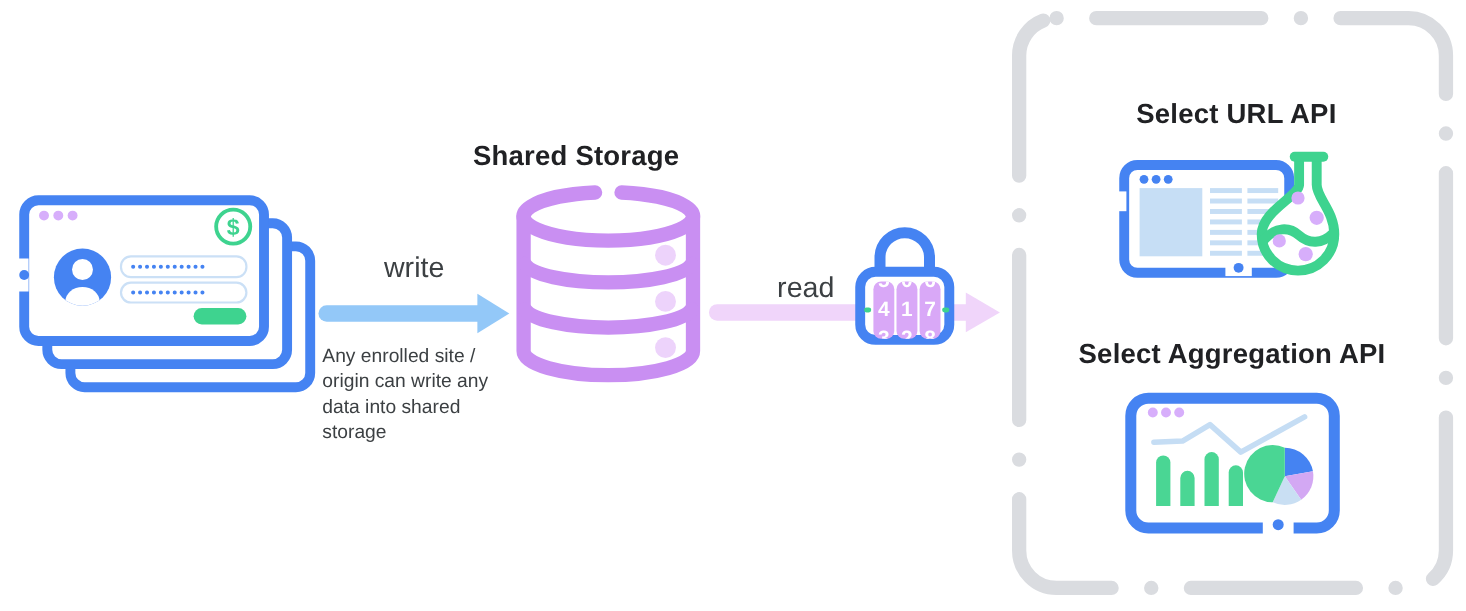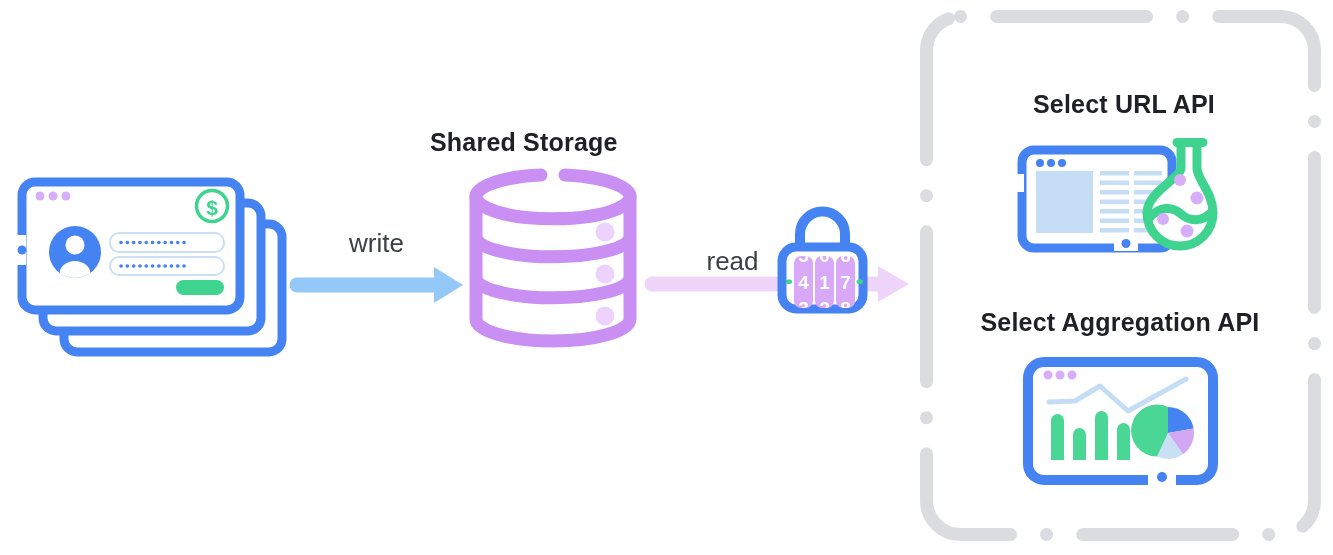--- a/index.html
+++ b/index.html
@@ -199,17 +199,21 @@
     </div>
     <div class="lock-wheel">
       <span class="wheel-top">6</span>
       <span class="wheel-main">7</span>
       <span class="wheel-bottom">8</span>
     </div>
   </div>
 
   <div class="storage-title">Shared Storage</div>
   <div class="flow-label write-label">write</div>
+  <div class="caption write-caption">Any enrolled site /
+origin can write any
+data into shared
+storage</div>
   <div class="flow-label read-label">read</div>
   <div class="api-title select-url-title">Select URL API</div>
   <div class="api-title private-agg-title">Select Aggregation API</div>
 
 </div>
 
 </body></html>

